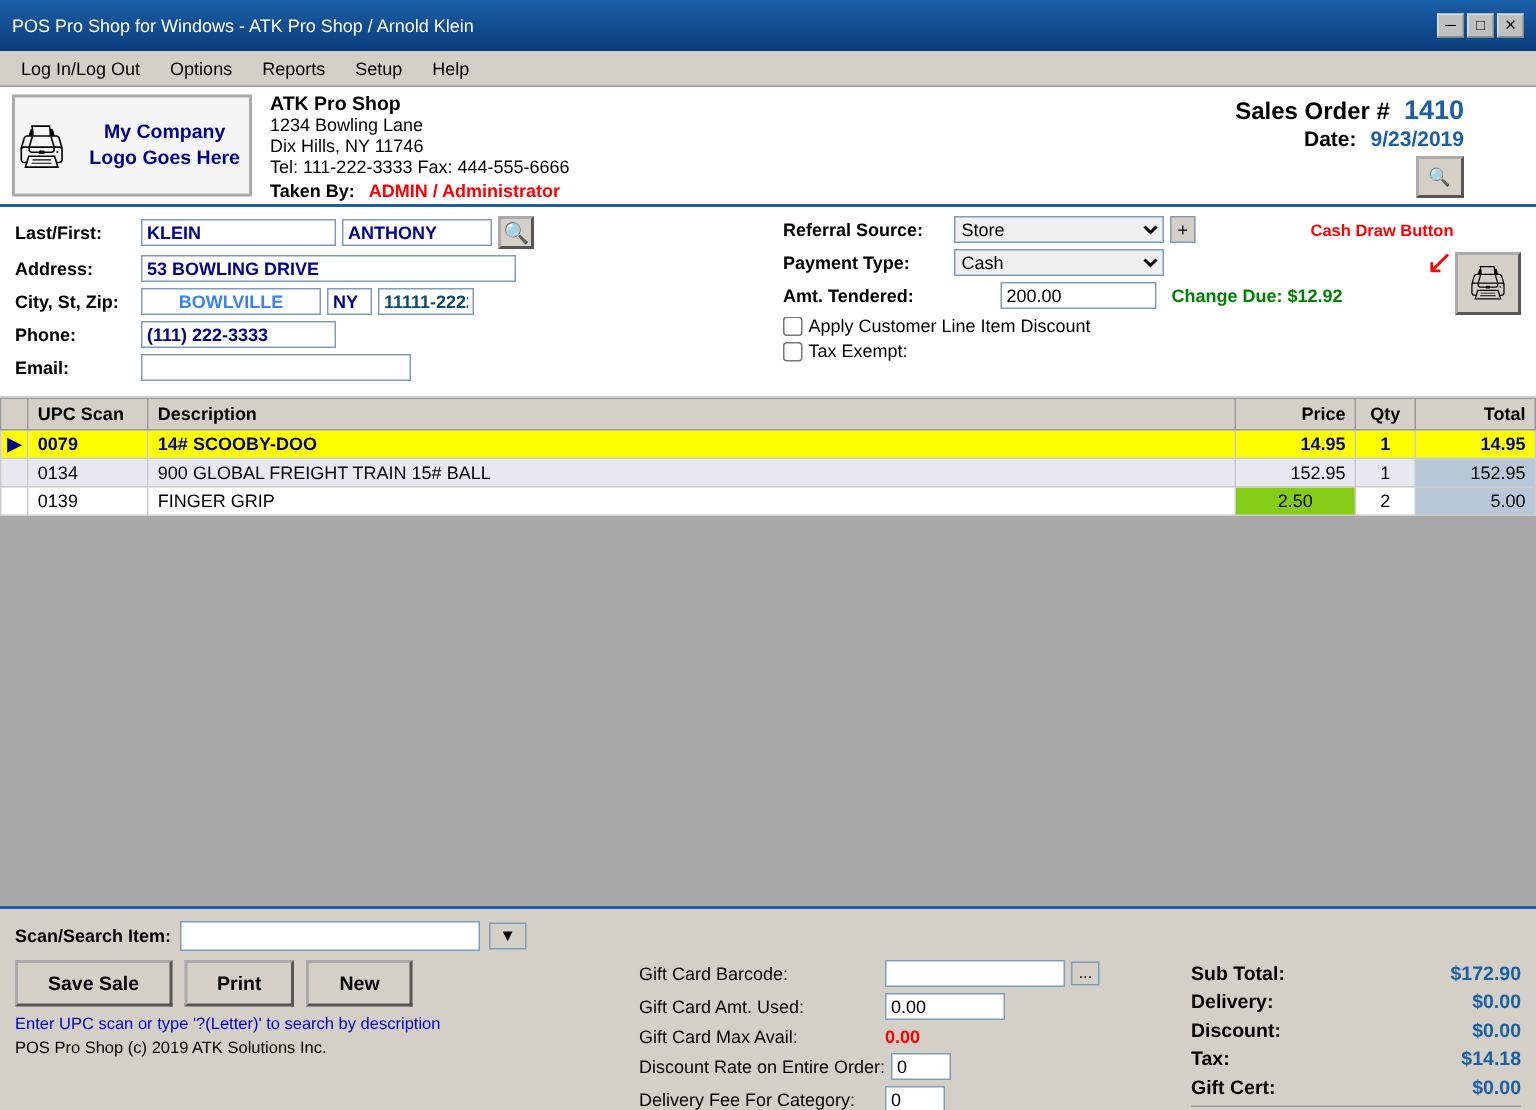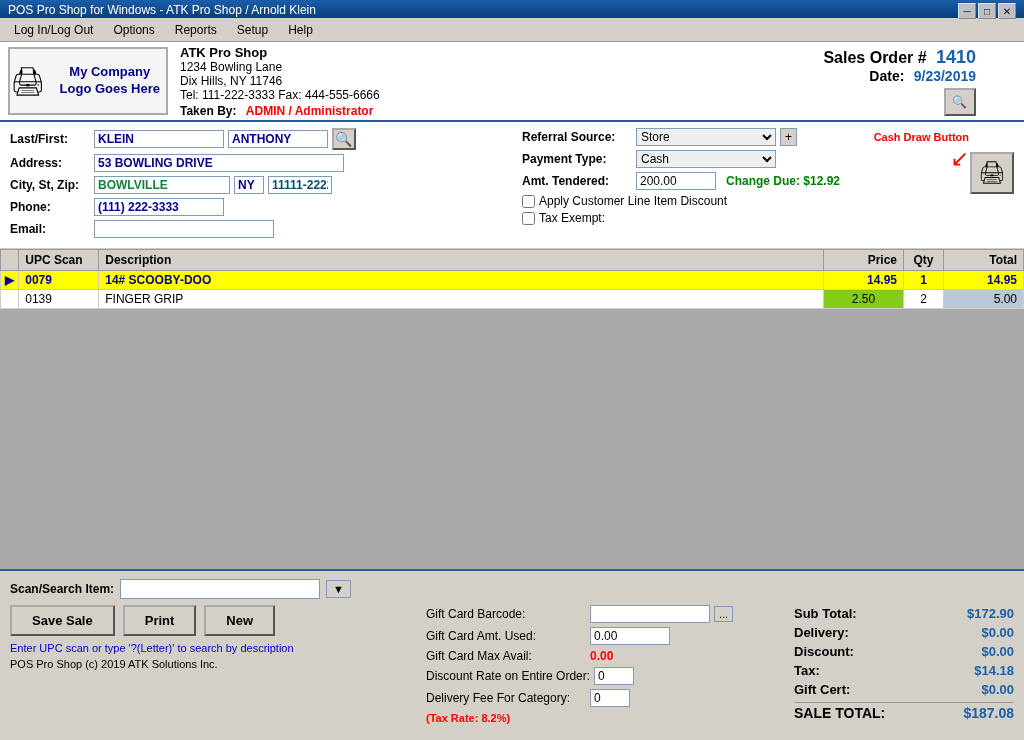--- a/index.html
+++ b/index.html
@@ -4,22 +4,23 @@
   <style>
     * { box-sizing: border-box; margin: 0; padding: 0; font-family: Arial, sans-serif; font-size: 12px; }
     body { background: #d4d0c8; width: 1024px; height: 740px; overflow: hidden; }
 
     
     #titlebar {
       background: linear-gradient(to bottom, #1a5fa8, #0a3d7a);
       color: white;
       padding: 3px 8px;
       display: flex;
+      align-items: center;
       justify-content: space-between;
-      height: 18px;
+      height: 34px;
     }
     #titlebar-controls { display: flex; gap: 2px; }
     .title-btn {
       width: 18px; height: 16px;
       background: #c0c0c0;
       border: 1px outset #e0e0e0;
       font-size: 10px;
       display: flex; align-items: center; justify-content: center;
       cursor: pointer;
       color: black;
@@ -355,21 +356,21 @@
         <input class="form-input medium" value="KLEIN" style="width: 130px; color: rgb(0, 0, 139); font-weight: bold;">
         <input class="form-input medium" value="ANTHONY" style="width: 100px; color: rgb(0, 0, 139); font-weight: bold;">
         <button class="search-btn-small">🔍</button>
       </div>
       <div class="form-row">
         <span class="form-label">Address:</span>
         <input class="form-input" value="53 BOWLING DRIVE" style="width: 250px; color: rgb(0, 0, 139); font-weight: bold;">
       </div>
       <div class="form-row">
         <span class="form-label">City, St, Zip:</span>
-        <input class="form-input" value="BOWLVILLE" style="width: 136px; color: #15803d; font-weight: bold;">
+        <input class="form-input" value="BOWLVILLE" style="width: 120px; color: #3b82f6; font-weight: bold; text-align: center;">
         <input class="state-input" value="NY" style="color: rgb(0, 0, 139); font-weight: bold;">
         <input class="form-input" value="11111-2222" style="width: 64px; color: #0c4a6e; font-weight: bold;">
       </div>
       <div class="form-row">
         <span class="form-label">Phone:</span>
         <input class="form-input" value="(111) 222-3333" style="width: 130px; color: rgb(0, 0, 139); font-weight: bold;">
       </div>
       <div class="form-row">
         <span class="form-label">Email:</span>
         <input class="form-input" value="" style="width: 180px;">
@@ -381,21 +382,21 @@
         <span class="right-label">Referral Source:</span>
         <select style="width:140px;border:1px solid #7f9db9;font-size:12px;"><option>Store</option></select>
         <button class="plus-btn">+</button>
       </div>
       <div class="form-row">
         <span class="right-label">Payment Type:</span>
         <select style="width:140px;border:1px solid #7f9db9;font-size:12px;"><option>Cash</option></select>
       </div>
       <div class="form-row">
         <span class="right-label">Amt. Tendered:</span>
-        <input class="right-input" value="200.00" style="width: 80px;">
+        <input class="right-input" value="200.00" style="width: 104px; margin-left: 31px;">
         <span class="green-text" style="margin-left:6px;">Change Due: $12.92</span>
       </div>
       <div class="checkbox-row">
         <input type="checkbox" style="">
         <span>Apply Customer Line Item Discount</span>
       </div>
       <div class="checkbox-row">
         <input type="checkbox" style="">
         <span>Tax Exempt:</span>
       </div>
@@ -425,20 +426,28 @@
       <tbody id="items-tbody">
       <tr>
       <td style="border:1px solid #ccc;padding:2px 4px;text-align:center;background:yellow;color:#00008b;font-weight:bold;">▶</td>
       <td style="border:1px solid #ccc;padding:2px 6px;background:yellow;color:#00008b;font-weight:bold;">0079</td>
       <td style="border:1px solid #ccc;padding:2px 6px;background:yellow;color:#00008b;font-weight:bold;">14# SCOOBY-DOO</td>
       <td style="border:1px solid #ccc;padding:2px 6px;text-align:right;background:yellow;color:#00008b;font-weight:bold;">14.95</td>
       <td style="border:1px solid #ccc;padding:2px 6px;text-align:center;background:yellow;color:#00008b;font-weight:bold;">1</td>
       <td style="border:1px solid #ccc;padding:2px 6px;text-align:right;background:yellow;color:#00008b;font-weight:bold;">14.95</td>
     </tr>
           <tr>
+      <td style="border:1px solid #ccc;padding:2px 4px;text-align:center;background:#e8e8f0;"></td>
+      <td style="border:1px solid #ccc;padding:2px 6px;background:#e8e8f0;">0134</td>
+      <td style="border:1px solid #ccc;padding:2px 6px;background:#e8e8f0;">900 GLOBAL FREIGHT TRAIN 15# BALL</td>
+      <td style="border:1px solid #ccc;padding:2px 6px;text-align:right;background:#e8e8f0;">152.95</td>
+      <td style="border:1px solid #ccc;padding:2px 6px;text-align:center;background:#e8e8f0;">1</td>
+      <td style="border:1px solid #ccc;padding:2px 6px;text-align:right;background:#b8c8d8;">152.95</td>
+    </tr>
+          <tr>
       <td style="border:1px solid #ccc;padding:2px 4px;text-align:center;background:white;"></td>
       <td style="border:1px solid #ccc;padding:2px 6px;background:white;">0139</td>
       <td style="border:1px solid #ccc;padding:2px 6px;background:white;">FINGER GRIP</td>
       <td style="border:1px solid #ccc;padding:2px 6px;text-align:center;background:#84cc16;">2.50</td>
       <td style="border:1px solid #ccc;padding:2px 6px;text-align:center;background:white;">2</td>
       <td style="border:1px solid #ccc;padding:2px 6px;text-align:right;background:#b8c8d8;">5.00</td>
     </tr>
         </tbody>
     </table>
     <div id="gray-filler" style="background:#a9a9a9;height:260px;"></div>

